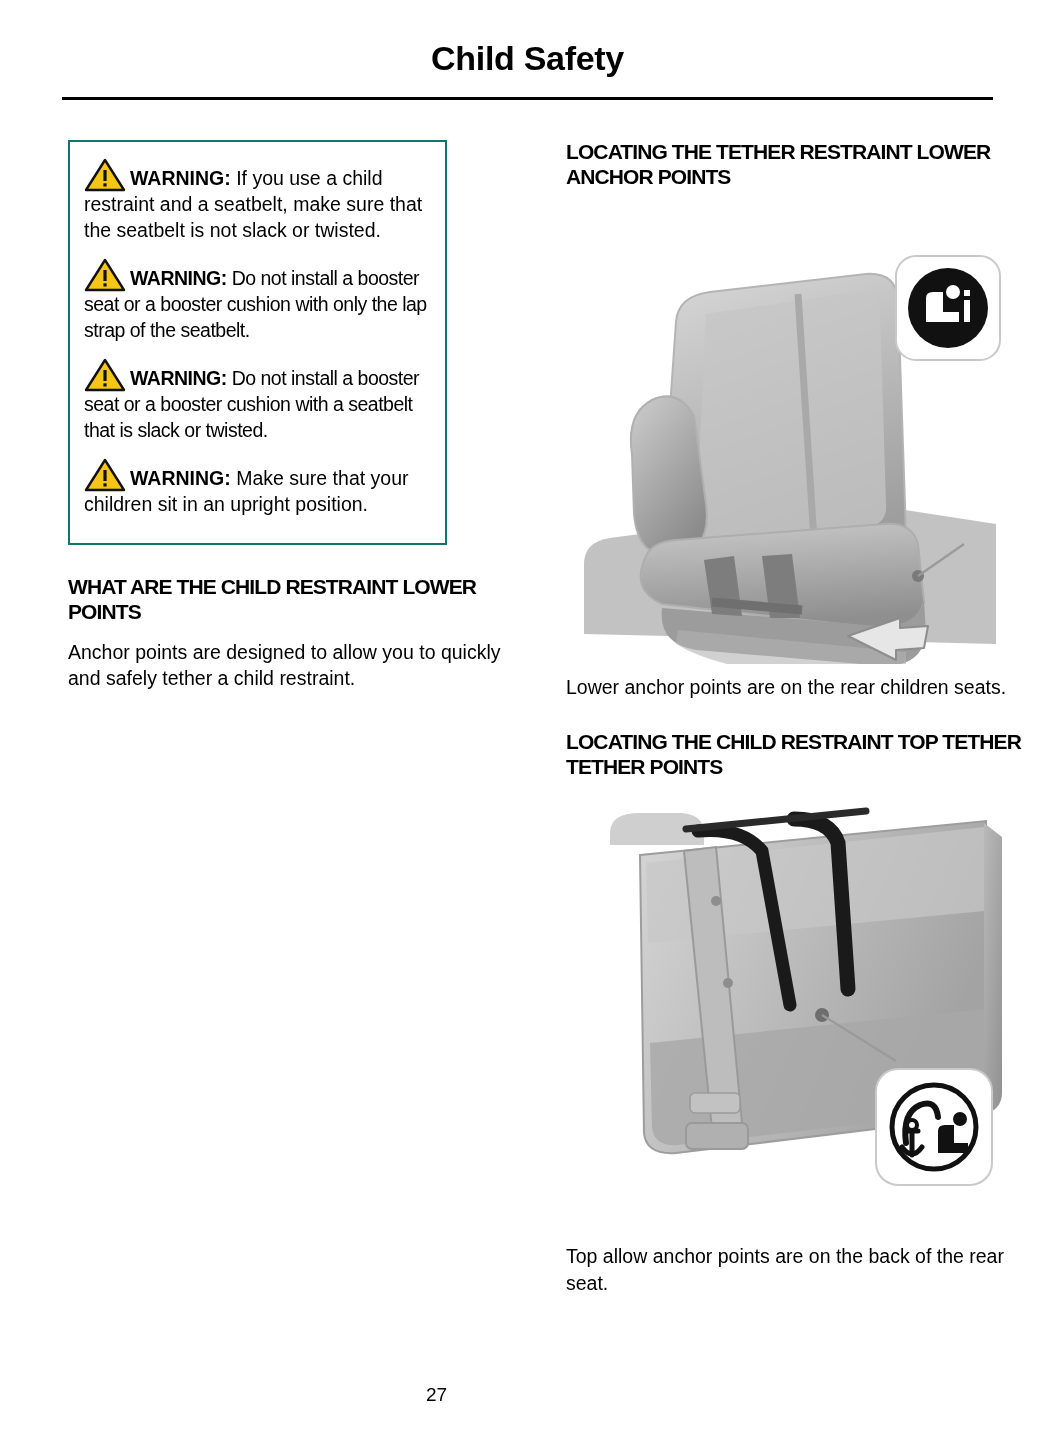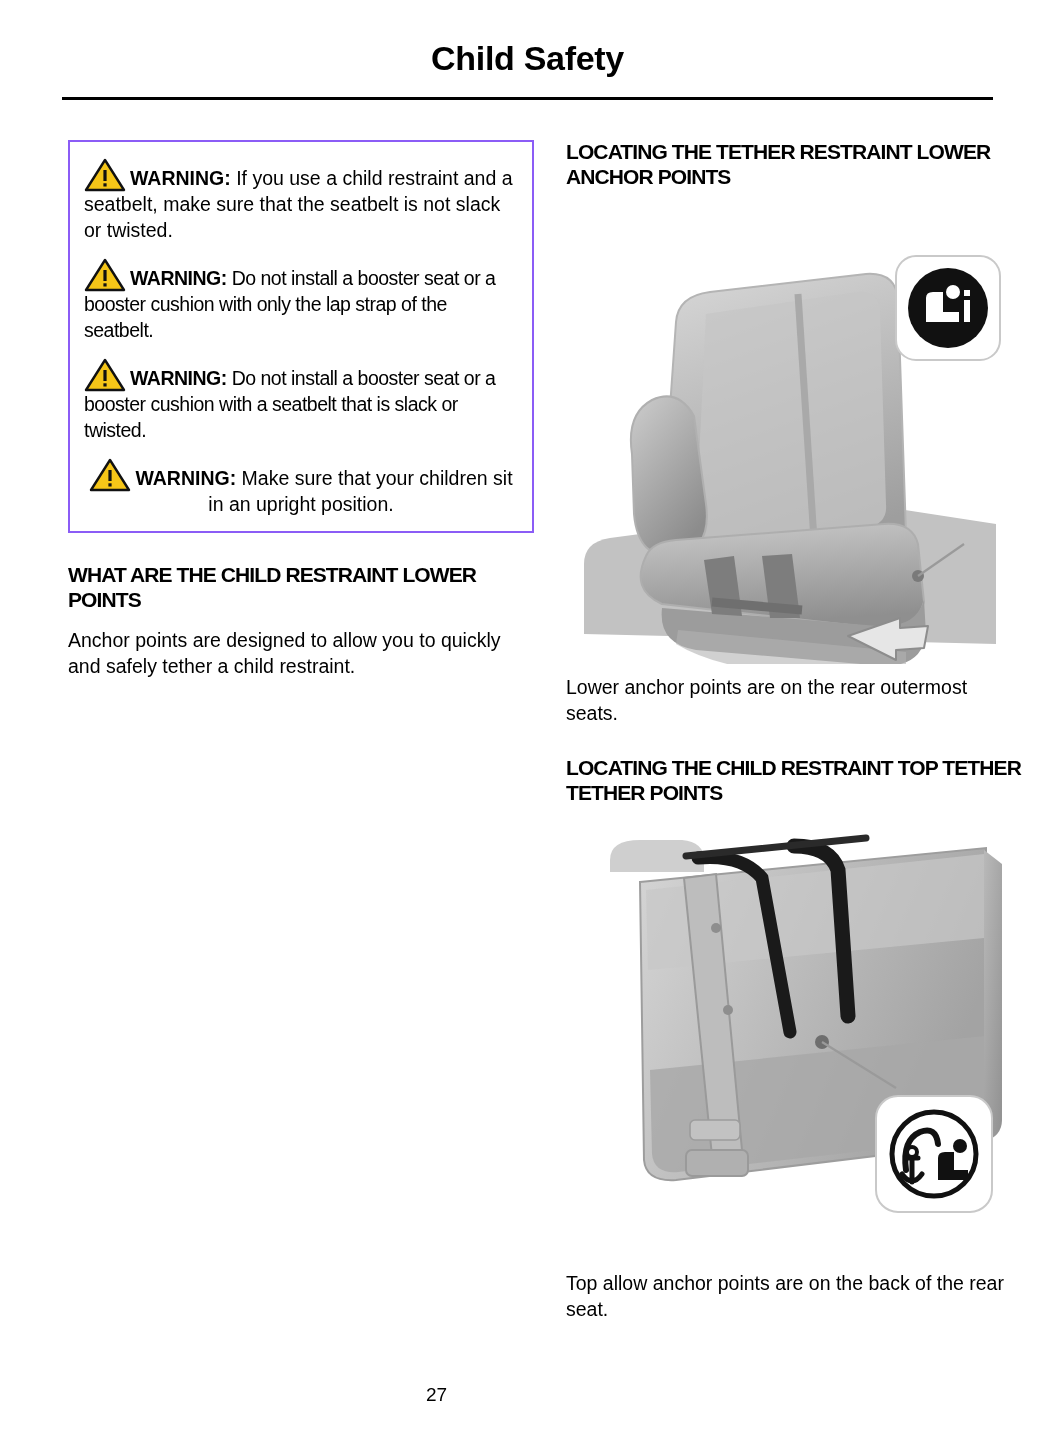--- a/index.html
+++ b/index.html
@@ -55,33 +55,32 @@
   }
   .col-right {
     position: absolute;
     top: 140px;
     left: 566px;
     width: 455px;
   }
 
   
   .warning-box {
-    border: 2px solid #8b5cf6;
+    border: 2px solid #0f766e;
     padding: 16px 14px 14px 14px;
     box-sizing: border-box;
-    width: 466px;
+    width: 379px;
   }
   .warning-item {
     font-size: 19.5px;
     line-height: 1.33;
     margin-bottom: 14px;
   }
   .warning-item:last-child {
-    margin-bottom: 0;
-    text-align: center;
+    margin-bottom: 12px;
   }
   .warn-icon {
     display: inline-block;
     vertical-align: -7px;
     margin-right: 4px;
   }
   .warn-label {
     font-weight: bold;
   }
   .warn-tight {
@@ -252,21 +251,21 @@
           <circle cx="52" cy="52" r="40" fill="#111111"></circle>
 
           <path d="M30 66 L30 42 Q30 36 37 36 L47 36 L47 56 L63 56 L63 66 Z" fill="#ffffff"></path>
           <circle cx="57" cy="36" r="7" fill="#ffffff"></circle>
           <rect x="68" y="34" width="6" height="6" fill="#ffffff"></rect>
           <rect x="68" y="44" width="6" height="22" fill="#ffffff"></rect>
         </g>
       </svg>
     </div>
 
-    <p class="caption">Lower anchor points are on the rear outermost seats.</p>
+    <p class="caption">Lower anchor points are on the rear children seats.</p>
 
     <h2 class="sub">LOCATING THE CHILD RESTRAINT TOP TETHER TETHER POINTS</h2>
 
     <div class="figure">
       <svg width="455" height="440" viewBox="0 0 455 440">
         <defs>
           <linearGradient id="gback" x1="0" y1="0" x2="1" y2="0.4">
             <stop offset="0" stop-color="#d5d5d5"></stop>
             <stop offset="1" stop-color="#a3a3a3"></stop>
           </linearGradient>

